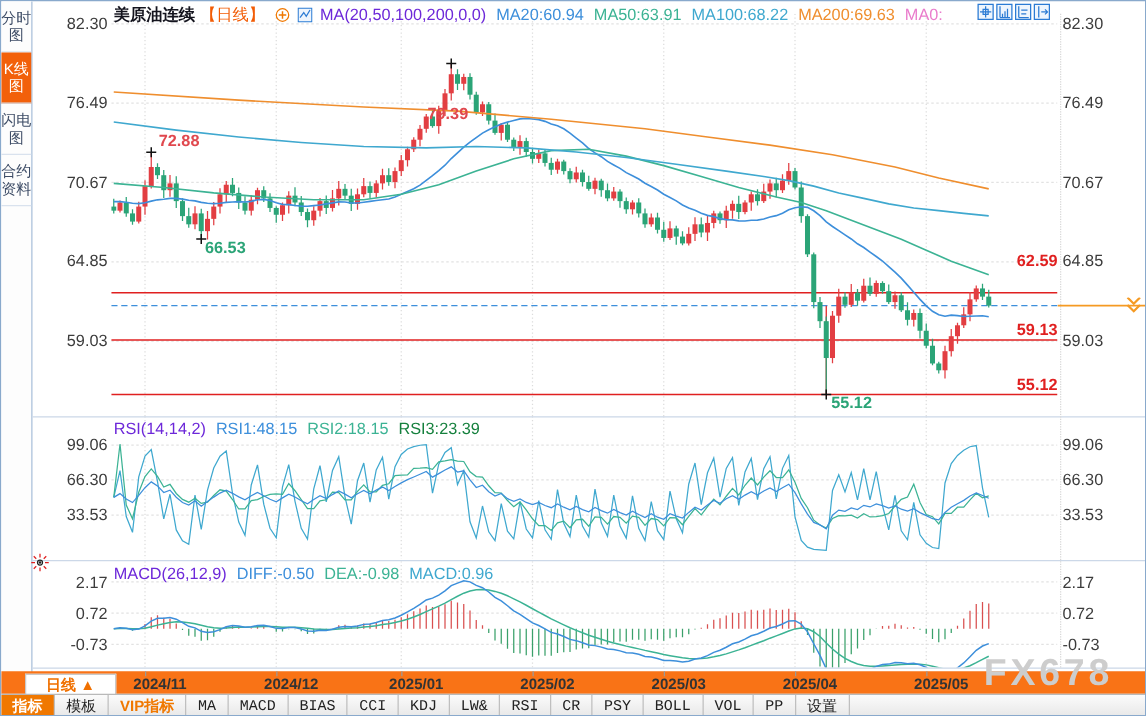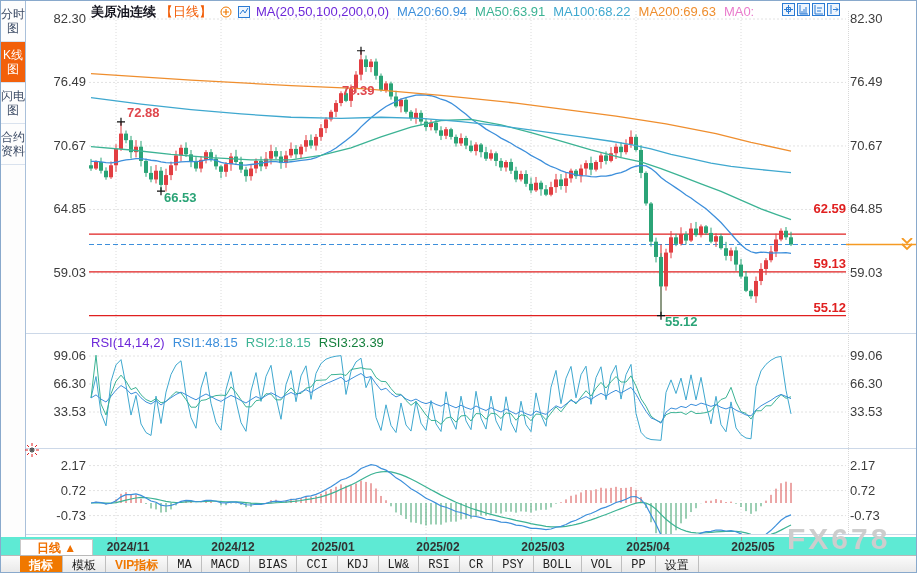--- a/index.html
+++ b/index.html
@@ -25,30 +25,30 @@
   .anno.red{color:#e0484e;} .anno.green{color:#2ba477;}
   
   .pane-svg{position:absolute;left:88px;background:transparent;}
   .sep{position:absolute;left:25px;width:892px;height:0;border-top:1px solid #ccd8e8;}
   .dotcol{position:absolute;top:10px;height:523px;width:0;border-left:1px dotted #d8d8d8;}
   
   #tool-icons{position:absolute;left:781px;top:2px;z-index:40;display:flex;gap:2px;}
   .tool-box{width:13px;height:13px;border:1px solid #2b7bd4;background:#eef5fd;box-sizing:border-box;
             display:flex;align-items:center;justify-content:center;cursor:pointer;}
   
-  #date-row{position:absolute;left:0;top:536px;width:917px;height:18px;background:#5eead4;}
+  #date-row{position:absolute;left:0;top:536px;width:917px;height:18px;background:#f97316;}
   #period-cell{position:absolute;left:19px;top:2px;width:71px;height:16px;border:1px solid #c9c9c9;border-bottom:none;
                text-align:center;font-size:12px;font-weight:bold;color:#f07000;cursor:pointer;background:#fff;}
   .date-lbl{position:absolute;top:3px;font-size:12px;font-weight:bold;color:#333;width:60px;text-align:center;}
   .date-tick{position:absolute;top:0;width:0;height:4px;border-left:1px solid #999;}
   #watermark{position:absolute;left:786px;top:521px;font-size:30px;font-weight:bold;letter-spacing:3px;color:#cdcdcd;z-index:5;}
   #watermark-line{position:absolute;left:845px;top:556px;width:70px;border-top:2px solid #d4d4d4;}
   
   #tab-bar{position:absolute;left:0;top:554px;width:917px;height:19px;border-top:1px solid #b9b9b9;
-           background:linear-gradient(#fbfbfb,#e7e7e7);display:flex;padding-left:19px;box-sizing:border-box;}
+           background:linear-gradient(#fbfbfb,#e7e7e7);display:flex;box-sizing:border-box;}
   .tab{height:100%;display:flex;align-items:center;justify-content:center;padding:0 9px;font-size:12px;color:#222;
        border-right:1px solid #bfbfbf;cursor:pointer;white-space:nowrap;}
   .tab.en{font-family:"Liberation Mono","DejaVu Sans Mono",monospace;font-size:12px;}
   .tab.active{background:#f07800;color:#fff;font-weight:bold;}
   .tab.vip{color:#f07800;font-weight:bold;}
   
   #macd-gear{position:absolute;left:23px;top:441px;width:16px;height:16px;cursor:pointer;z-index:30;}
   #price-arrow{position:absolute;left:845px;top:237px;z-index:26;}
 </style>
 </head>
@@ -578,20 +578,23 @@
 
   <div class="sep" style="top:332px;"></div>
   <div class="sep" style="top:447px;"></div>
   <div class="sep" style="top:533px;"></div>
   <div class="dotcol" style="left:847px;"></div>
 
   <div class="pane-header" style="top:334px;">
     <span class="seg c-dark">RSI(14,14,2)</span><span id="rsi-values"><span class="seg" style="color: rgb(61, 143, 219);">RSI1:48.15</span><span class="seg" style="color: rgb(60, 179, 148);">RSI2:18.15</span><span class="seg" style="color: #15803d;">RSI3:23.39</span></span>
   </div>
 
+  <div class="pane-header" style="top:450px;">
+    <span class="seg c-dark">MACD(26,12,9)</span><span id="macd-values"><span class="seg" style="color: rgb(61, 143, 219);">DIFF:-0.50</span><span class="seg" style="color: rgb(60, 179, 148);">DEA:-0.98</span><span class="seg" style="color: rgb(63, 168, 207);">MACD:0.96</span></span>
+  </div>
 
   <div id="macd-gear">
     <svg width="16" height="16">
         <circle cx="8" cy="8" r="2" fill="none" stroke="#222"></circle>
         <circle cx="8" cy="8" r="1" fill="#222"></circle>
     <g stroke="#e02020">
           <path d="M8 1v3M8 12v3M1 8h3M12 8h3M3 3l2 2M11 11l2 2M13 3l-2 2M5 11l-2 2"></path>
         </g>
       </svg>
   </div>

